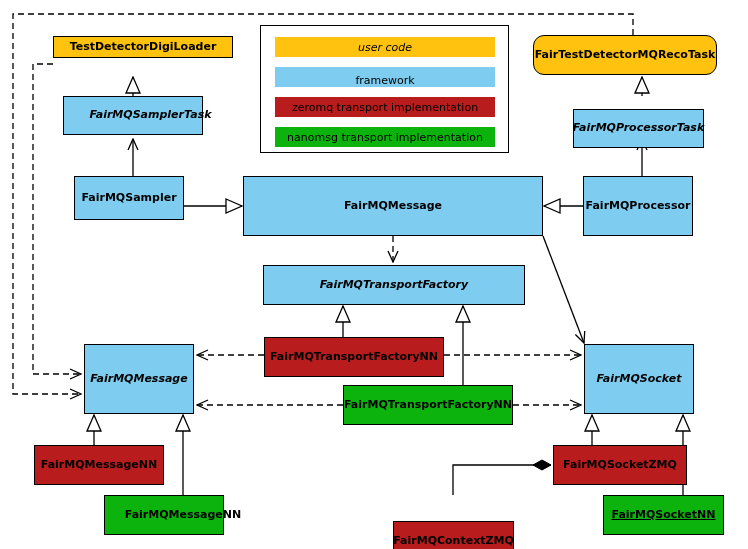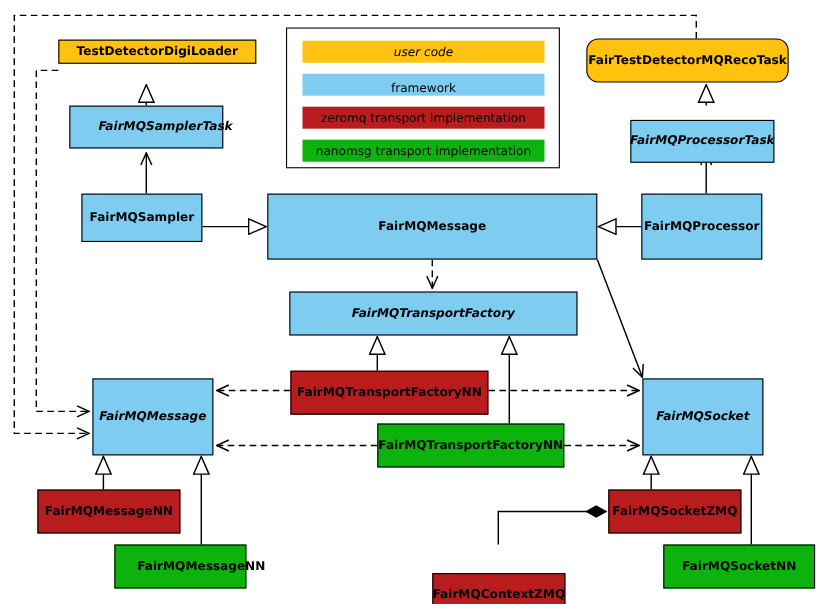--- a/index.html
+++ b/index.html
@@ -112,17 +112,17 @@
   <div class="node c-fw abstract" style="left:84px;top:344px;width:110px;height:70px;">FairMQMessage</div>
 
   <div class="node c-fw abstract" style="left:584px;top:344px;width:110px;height:70px;">FairMQSocket</div>
 
   <div class="node c-zmq" style="left:34px;top:445px;width:130px;height:40px;">FairMQMessageNN</div>
 
   <div class="node c-nn" style="left:104px;top:495px;width:120px;height:40px;padding-left:40px;">FairMQMessageNN</div>
 
   <div class="node c-zmq" style="left:393px;top:521px;width:121px;height:40px;">FairMQContextZMQ</div>
 
-  <div class="node c-zmq" style="left:553px;top:445px;width:121px;height:40px;">FairMQSocketZMQ</div>
+  <div class="node c-zmq" style="left:553px;top:445px;width:134px;height:40px;">FairMQSocketZMQ</div>
 
-  <div class="node c-nn" style="left:603px;top:495px;width:138px;height:40px;">FairMQSocketNN</div>
+  <div class="node c-nn" style="left:603px;top:495px;width:121px;height:40px;text-decoration:underline;">FairMQSocketNN</div>
 
 </div>
 
 </body></html>

